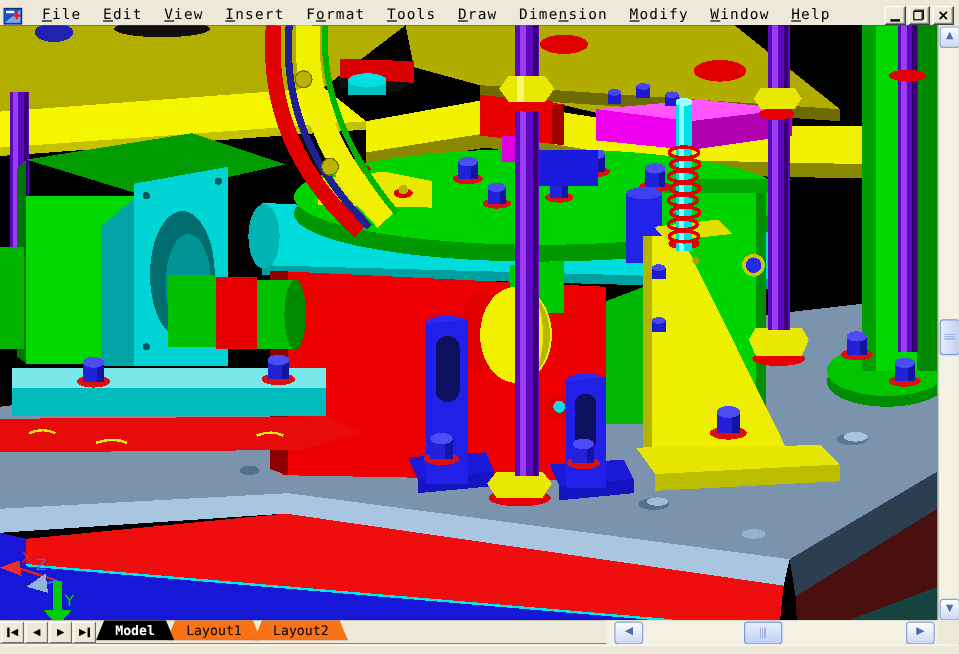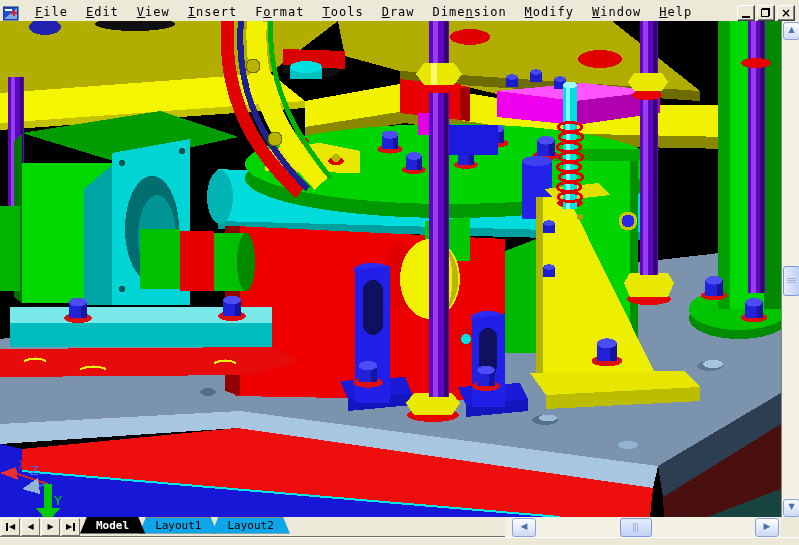--- a/index.html
+++ b/index.html
@@ -42,21 +42,21 @@
   #bottombar{position:absolute;left:0;top:517px;width:799px;height:20px;background:#ece9d8;
              border-bottom:1px solid #6f6d5e;box-sizing:border-box;display:flex;align-items:center;}
   .navbtn{width:17px;height:16px;margin-left:1px;background:#ece9d8;border-top:1px solid #fff;border-left:1px solid #fff;
           border-right:1px solid #707070;border-bottom:1px solid #707070;font-size:8px;color:#000;
           display:flex;align-items:center;justify-content:center;gap:1px;font-family:"DejaVu Sans",sans-serif;}
   .navbtn .bar{width:2px;height:8px;background:#000;}
   #tabs{display:flex;align-items:flex-start;height:20px;margin-left:6px;}
   .tab{height:17px;line-height:17px;padding:0 16px;font-size:11px;
        clip-path:polygon(7px 0,calc(100% - 7px) 0,100% 100%,0 100%);margin-left:-6px;}
   .tab.active{background:#000;color:#fff;font-weight:bold;z-index:2;}
-  .tab.inactive{background:#0ea5e9;color:#000;box-shadow:inset 0 0 0 1px #8a887b;}
+  .tab.inactive{background:#f97316;color:#000;box-shadow:inset 0 0 0 1px #8a887b;}
   #hscroll{position:absolute;left:505px;top:517px;width:276px;height:20px;background:#f3f1e4;}
   .hbtn{position:absolute;top:1px;width:22px;height:17px;border:1px solid #8aa3d4;border-radius:3px;
         background:linear-gradient(#fdfdfd,#cdd9f3);color:#4d6fae;font-size:9px;line-height:15px;text-align:center;
         font-family:"DejaVu Sans",sans-serif;}
   #hthumb{position:absolute;left:115px;top:1px;width:30px;height:17px;border:1px solid #7a96df;border-radius:3px;
           background:linear-gradient(#e7edfc,#c1d0f5);}
   #hthumb::after{content:"";position:absolute;top:4px;bottom:4px;left:12px;width:6px;
           background:repeating-linear-gradient(90deg,#9fb4e3 0 1px,transparent 1px 2px);}
   #sizecorner{position:absolute;left:781px;top:517px;width:18px;height:20px;background:#ece9d8;}
 

